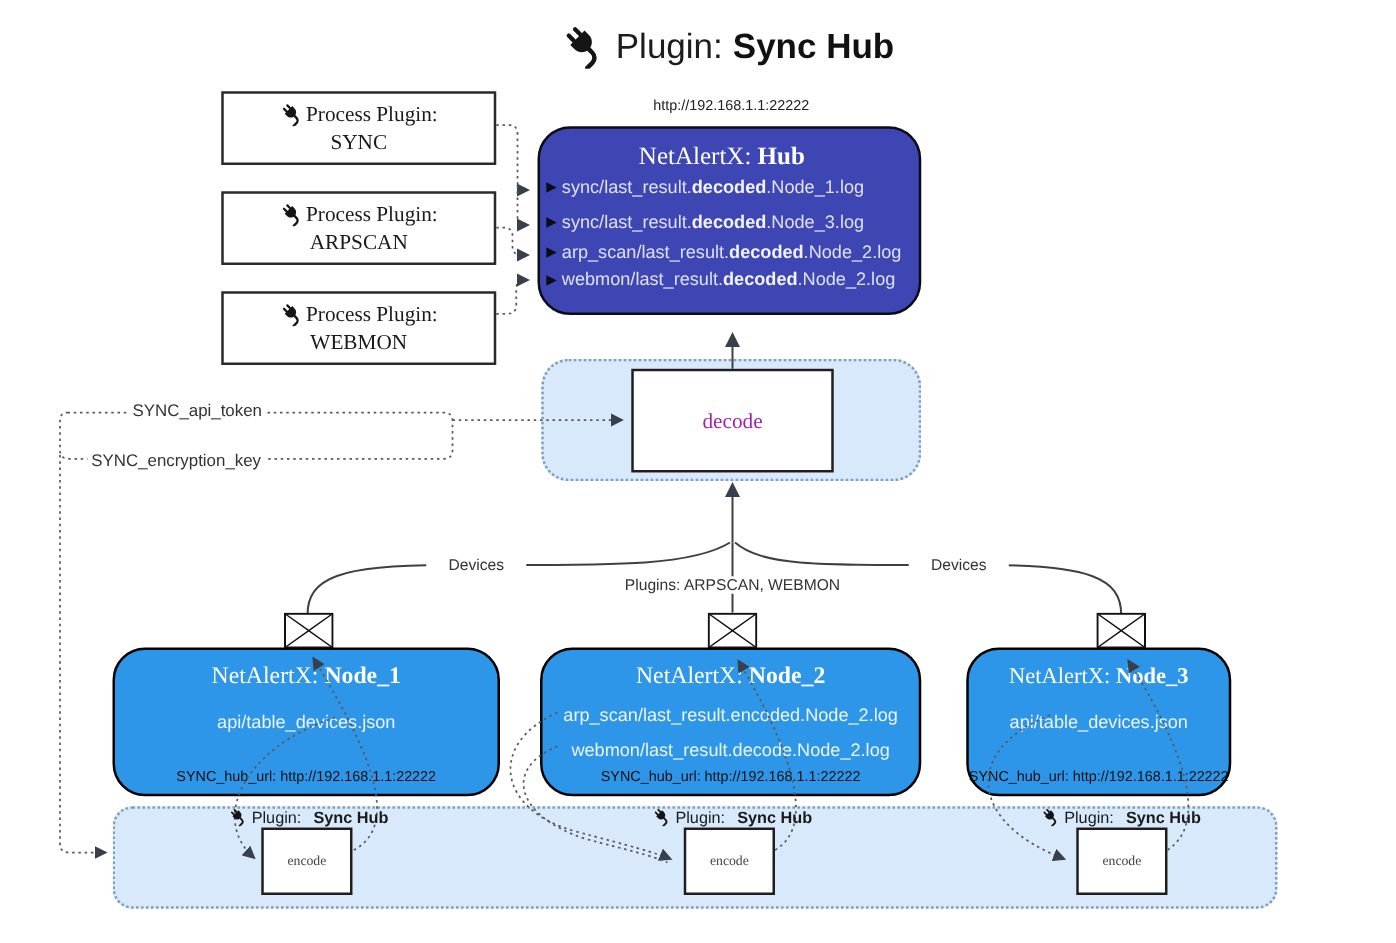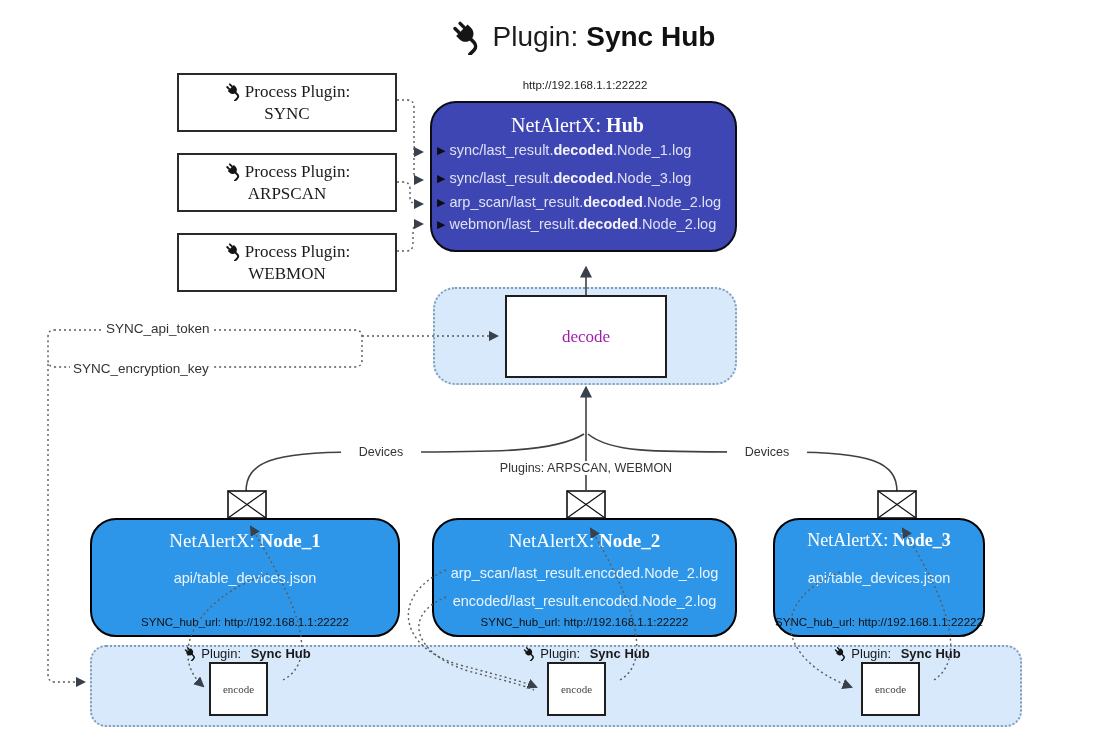--- a/index.html
+++ b/index.html
@@ -42,21 +42,21 @@
   
   .pp{position:absolute;left:177px;width:220px;height:59px;background:#fff;border:2px solid #2a2a2a;
       z-index:2;display:flex;flex-direction:column;align-items:center;justify-content:center;gap:2px}
   .pp .row{display:flex;align-items:center;gap:2px;font-size:17px}
   .pp .plug{width:19px;height:19px}
   .pp .name{font-size:17px}
 
   
   #decode-box{left:505px;top:295px;width:162px;height:83px;background:#fff;border:2px solid #1e1e1e;
               display:flex;align-items:center;justify-content:center;font-size:17px;color:#a21caf;z-index:4}
-  .enc{position:absolute;top:662px;width:59px;height:54px;background:#fff;border:2px solid #1e1e1e;
+  .enc{position:absolute;top:662px;width:73px;height:54px;background:#fff;border:2px solid #1e1e1e;
        display:flex;align-items:center;justify-content:center;font-size:11px;color:#444;z-index:4}
   .enc-label{position:absolute;top:646px;width:170px;display:flex;align-items:center;justify-content:center;
              gap:3px;font-size:13px;z-index:4}
   .enc-label .plug{width:15px;height:15px}
   .enc-label b{font-weight:bold}
 
   
   .node{position:absolute;top:518px;height:119px;background:var(--node-fill);
         border:2px solid #000000;border-radius:26px;z-index:2;color:#fff}
   .node .ntitle{position:absolute;left:0;right:0;top:10px;text-align:center;font-size:19px}
@@ -198,21 +198,21 @@
 <div id="lbl-mid" class="wlabel">Plugins: ARPSCAN, WEBMON</div>
 
 <div class="node" style="left:90px;width:310px">
   <div class="ntitle mono"><span>NetAlertX: </span><b>Node_1</b></div>
   <div class="nfile" style="top:50px">api/table_devices.json</div>
   <div class="nfoot">SYNC_hub_url: http://192.168.1.1:22222</div>
 </div>
 <div class="node" style="left:432px;width:305px">
   <div class="ntitle mono"><span>NetAlertX: </span><b>Node_2</b></div>
   <div class="nfile" style="top:45px">arp_scan/last_result.encoded.Node_2.log</div>
-  <div class="nfile" style="top:73px">encoded/last_result.encoded.Node_2.log</div>
+  <div class="nfile" style="top:73px">webmon/last_result.decode.Node_2.log</div>
   <div class="nfoot">SYNC_hub_url: http://192.168.1.1:22222</div>
 </div>
 <div class="node" style="left:773px;width:212px">
   <div class="ntitle mono" style="font-size:18px"><span>NetAlertX: </span><b>Node_3</b></div>
   <div class="nfile" style="top:50px">api/table_devices.json</div>
   <div class="nfoot">SYNC_hub_url: http://192.168.1.1:22222</div>
 </div>
 
 <div class="env" style="left:227px">
   <svg viewBox="0 0 40 29" width="40" height="29">

